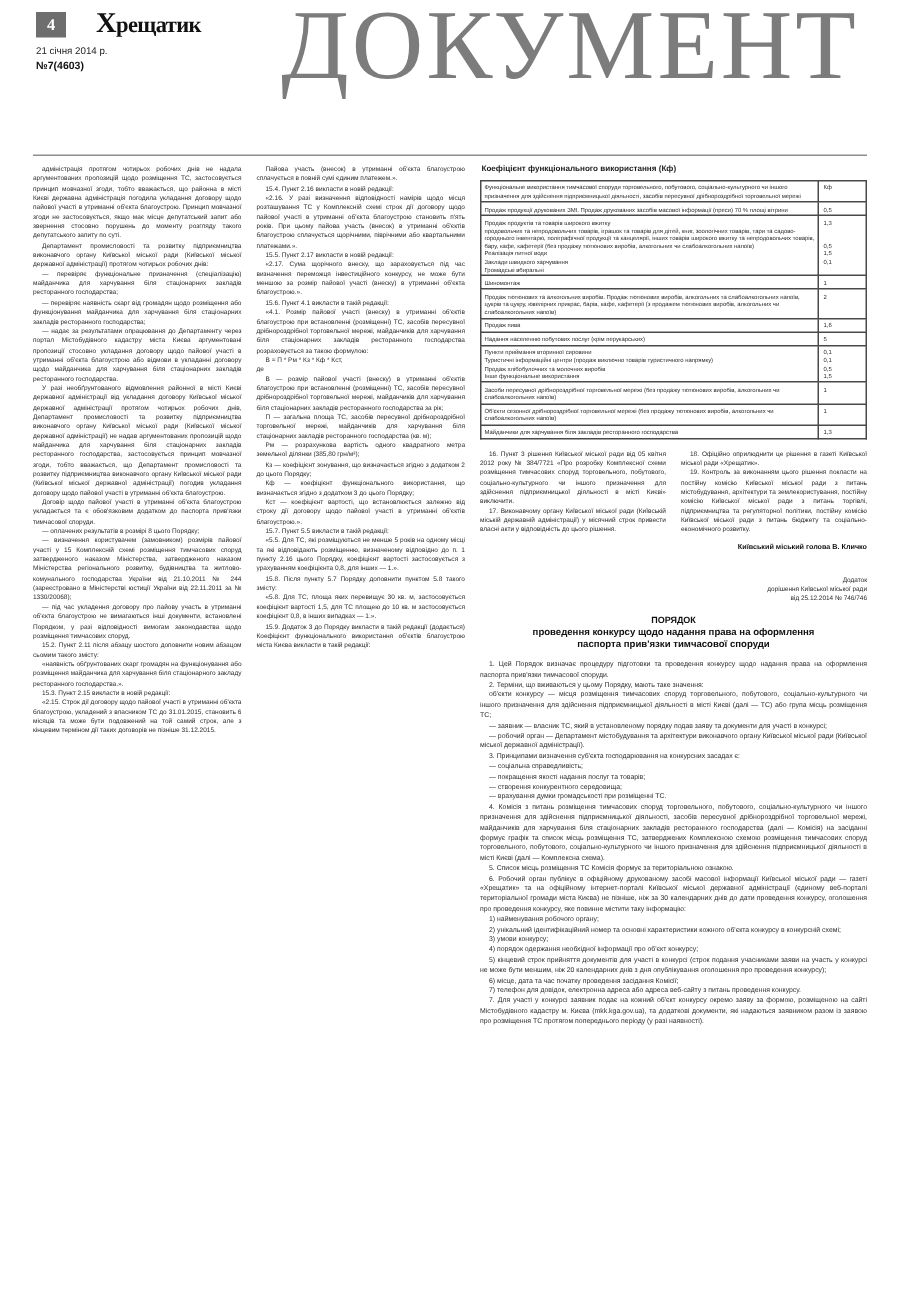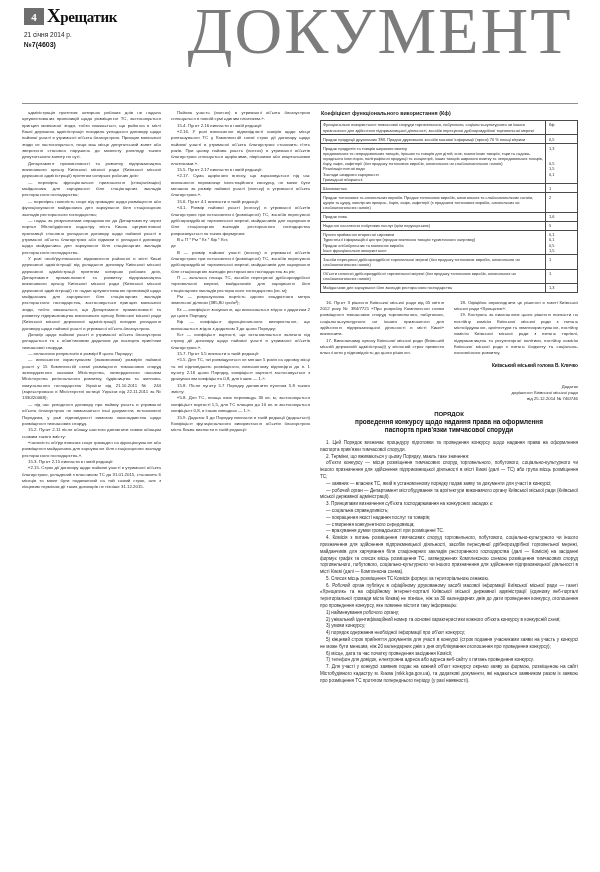--- a/index.html
+++ b/index.html
@@ -14,21 +14,21 @@
 
   
   .masthead{position:relative;height:72px;}
   .mast-left{position:absolute;left:2px;top:8px;display:flex;align-items:flex-start;}
   .pagenum{
     width:20px;height:17px;background:#6e6e6e;color:#fff;
     font-size:11px;font-weight:bold;display:flex;align-items:center;justify-content:center;
     font-family:"Liberation Serif", serif;
   }
   .mastname{
-    margin-left:3px;font-family:"Liberation Serif", serif;font-weight:bold;
+    margin-left:20px;font-family:"Liberation Serif", serif;font-weight:bold;
     font-size:15px;letter-spacing:-0.4px;line-height:16px;color:#111;
   }
   .mastname .cap{font-size:19px;}
   .mast-date{
     position:absolute;left:2px;top:31px;font-size:6.5px;line-height:8.5px;color:#1c1c1c;
   }
   .mast-issue{position:absolute;left:2px;top:40px;font-size:7px;font-weight:bold;line-height:9px;color:#111;}
   .doc-title{
     position:absolute;left:140px;top:-4px;width:436px;text-align:center;
     font-family:"Liberation Serif", serif;font-weight:normal;

